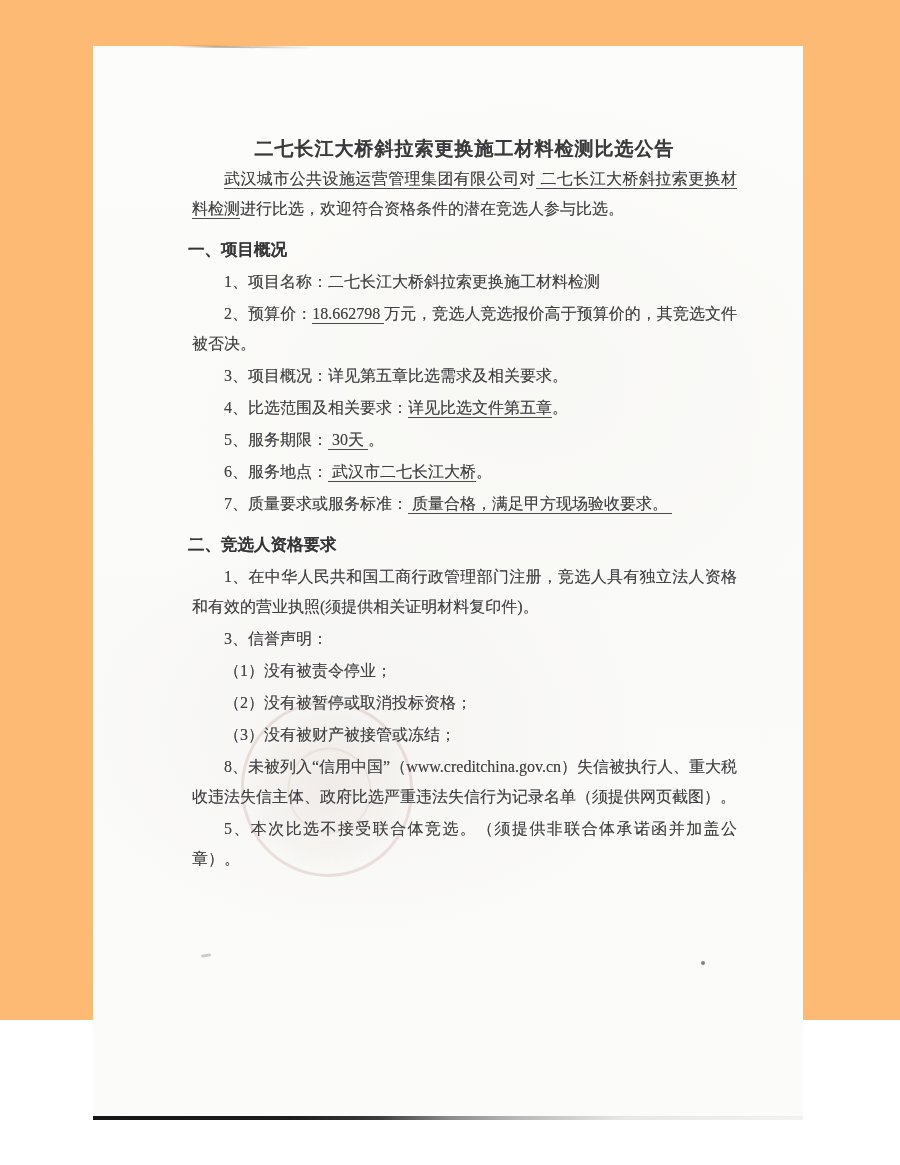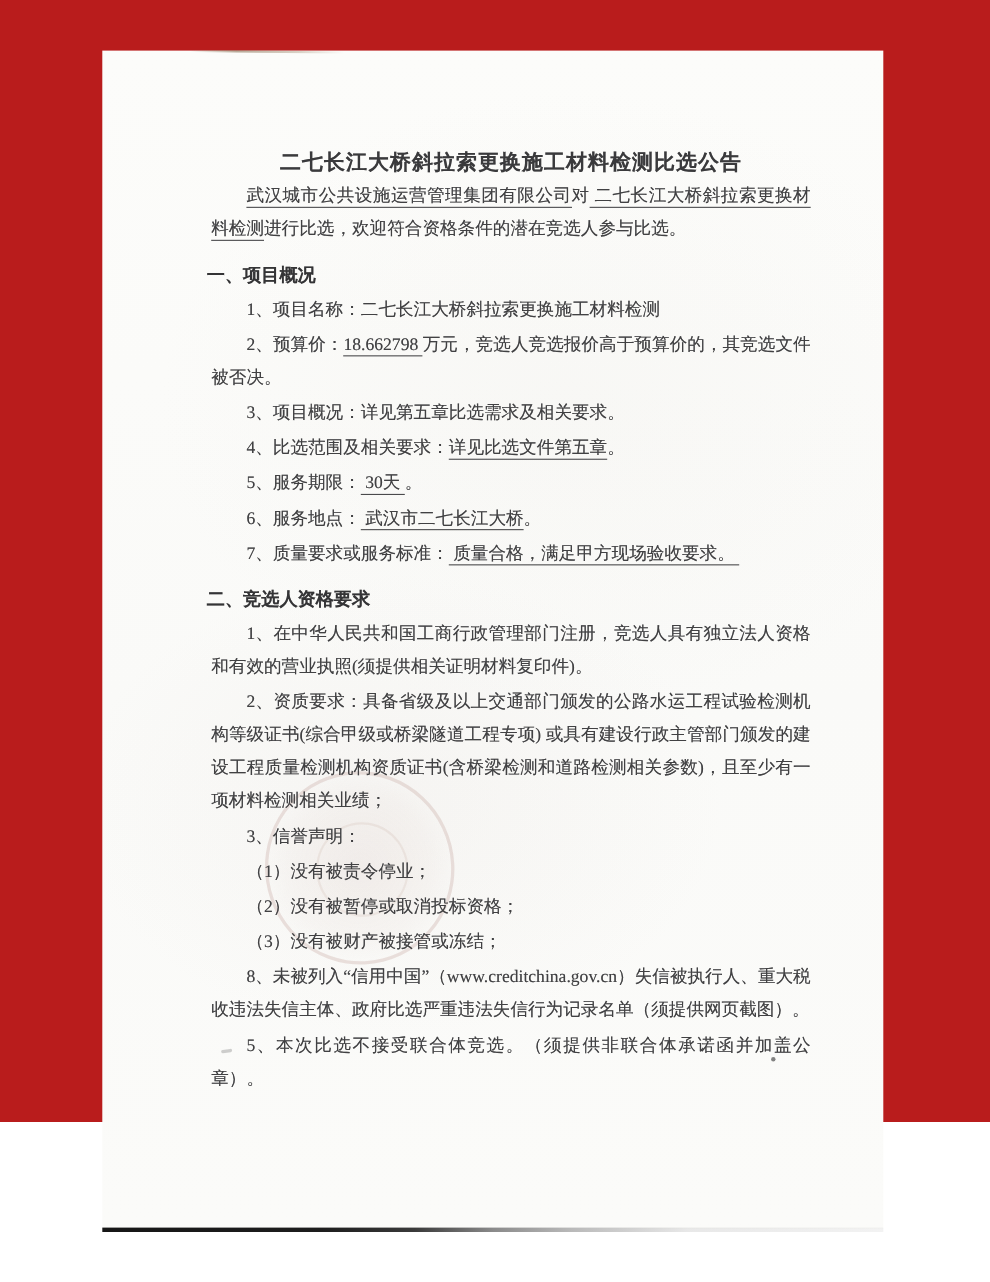--- a/index.html
+++ b/index.html
@@ -5,21 +5,21 @@
   html, body {
     margin: 0; padding: 0;
     width: 900px; height: 1165px;
     background: #ffffff;
     overflow: hidden;
     font-family: "Liberation Serif", "DejaVu Serif", serif;
   }
   .canvas {
     position: relative;
     width: 900px; height: 1020px;
-    background: #b91c1c;
+    background: #fdba74;
   }
   .paper {
     position: absolute;
     left: 93px; top: 46px;
     width: 710px; height: 1071px;
     background:
       radial-gradient(ellipse 420px 300px at 38% 64%, rgba(225,218,214,0.18), rgba(0,0,0,0) 70%),
       radial-gradient(ellipse 500px 380px at 60% 30%, rgba(235,233,228,0.20), rgba(0,0,0,0) 75%),
       linear-gradient(180deg, #fcfcfa 0%, #fafaf8 55%, #fbfbf9 100%);
   }
@@ -136,21 +136,20 @@
           <h2 class="sec-heading">一、项目概况</h2>
           <p class="para"><span>1、项目名称：二七长江大桥斜拉索更换施工材料检测</span></p>
           <p class="para"><span>2、预算价：</span><span class="u">18.662798 </span><span>万元，竞选人竞选报价高于预算价的，其竞选文件被否决。</span></p>
           <p class="para"><span>3、项目概况：详见第五章比选需求及相关要求。</span></p>
           <p class="para"><span>4、比选范围及相关要求：</span><span class="u">详见比选文件第五章</span><span>。</span></p>
           <p class="para"><span>5、服务期限：</span><span class="u"> 30天 </span><span>。</span></p>
           <p class="para"><span>6、服务地点：</span><span class="u"> 武汉市二七长江大桥</span><span>。</span></p>
           <p class="para"><span>7、质量要求或服务标准：</span><span class="u"> 质量合格，满足甲方现场验收要求。 </span></p>
           <h2 class="sec-heading">二、竞选人资格要求</h2>
           <p class="para"><span>1、在中华人民共和国工商行政管理部门注册，竞选人具有独立法人资格和有效的营业执照(须提供相关证明材料复印件)。</span></p>
-          <p class="para"><span>2、资质要求：具备省级及以上交通部门颁发的公路水运工程试验检测机构等级证书(综合甲级或桥梁隧道工程专项) 或具有建设行政主管部门颁发的建设工程质量检测机构资质证书(含桥梁检测和道路检测相关参数)，且至少有一项材料检测相关业绩；</span></p>
           <p class="para"><span>3、信誉声明：</span></p>
           <p class="para"><span>（1）没有被责令停业；</span></p>
           <p class="para"><span>（2）没有被暂停或取消投标资格；</span></p>
           <p class="para"><span>（3）没有被财产被接管或冻结；</span></p>
           <p class="para"><span>8、未被列入“信用中国”（www.creditchina.gov.cn）失信被执行人、重大税收违法失信主体、政府比选严重违法失信行为记录名单（须提供网页截图）。</span></p>
           <p class="para"><span>5、本次比选不接受联合体竞选。（须提供非联合体承诺函并加盖公章）。</span></p>
         </div>
     </div>
   </div>
 </div>

